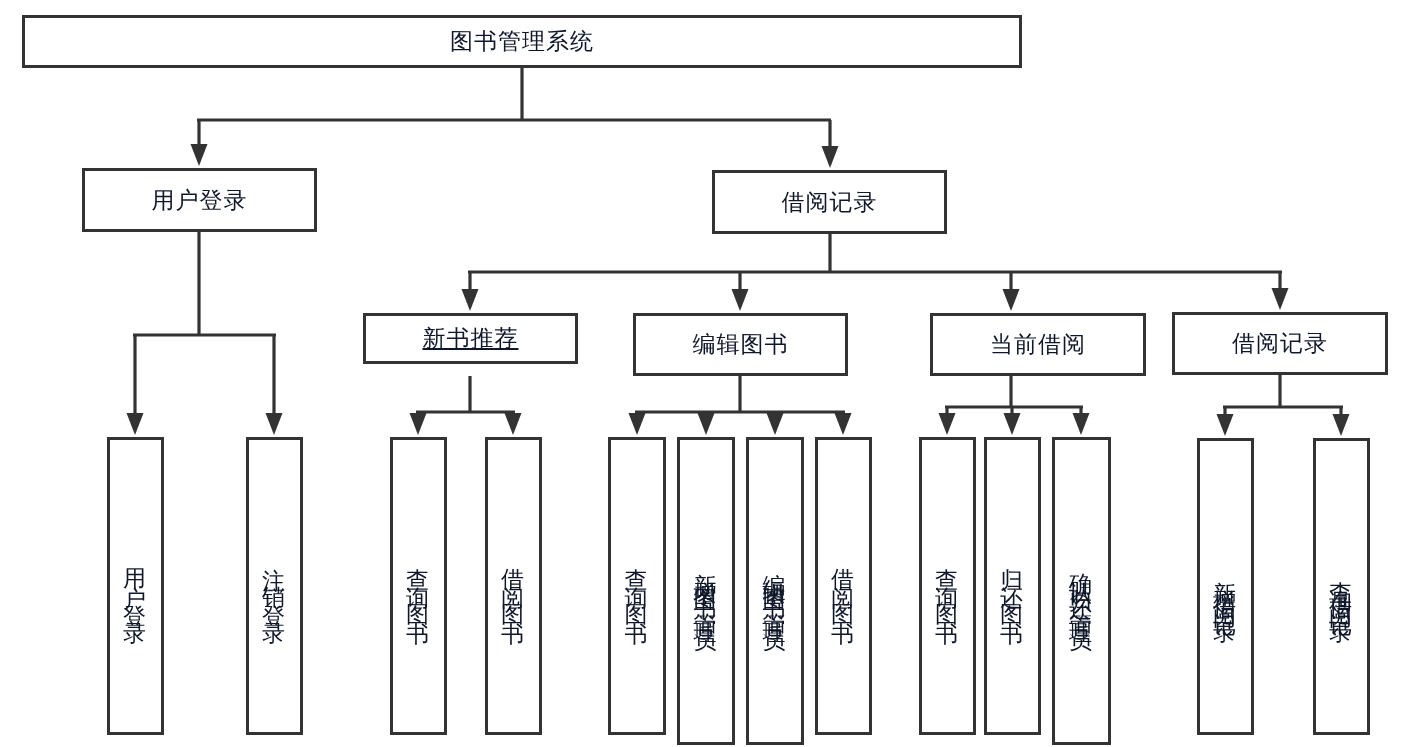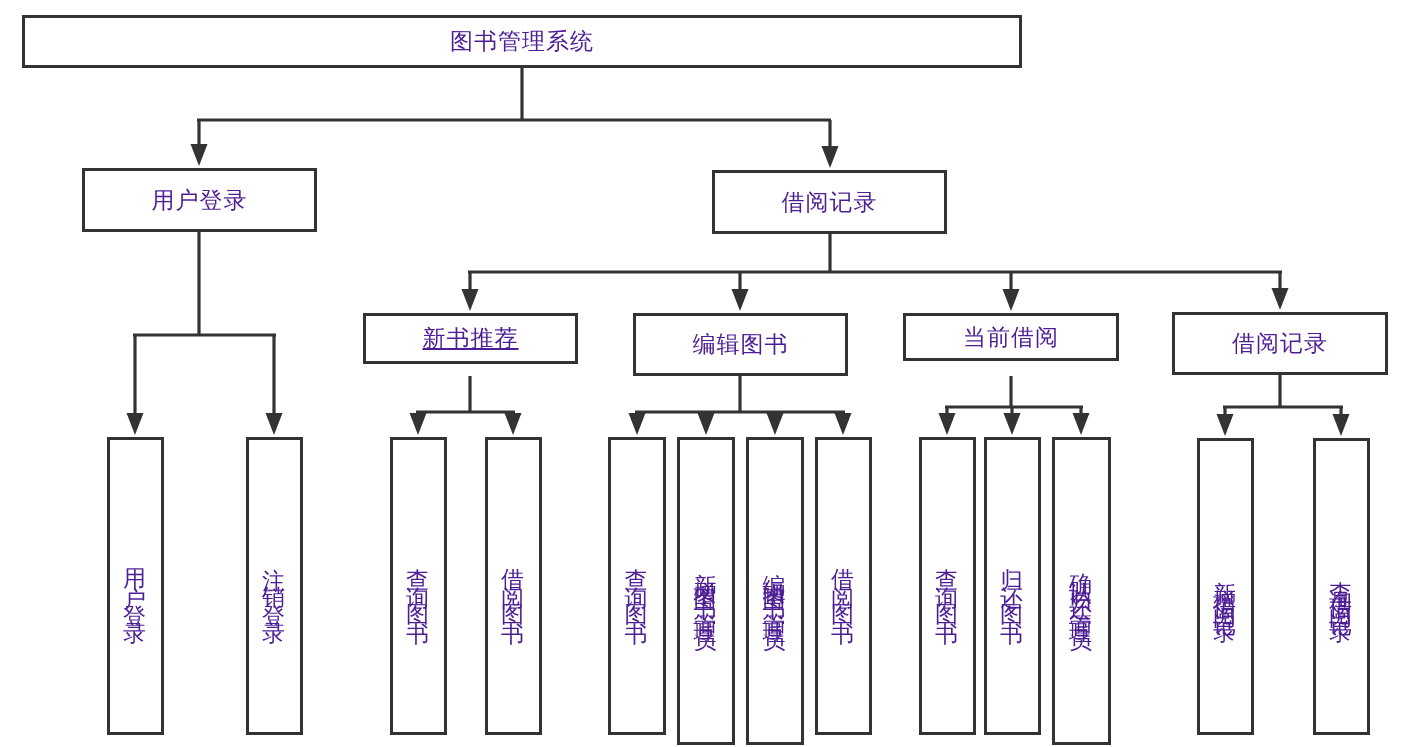--- a/index.html
+++ b/index.html
@@ -18,21 +18,21 @@
     pointer-events: none;
   }
   .node {
     position: absolute;
     box-sizing: border-box;
     border: 3px solid #333333;
     background: #ffffff;
     display: flex;
     align-items: center;
     justify-content: center;
-    color: #4c1d95;
+    color: #0f172a;
   }
   .node .hlabel {
     font-size: 23px;
     letter-spacing: 1px;
     white-space: nowrap;
   }
   .node .vlabel {
     writing-mode: vertical-rl;
     text-orientation: mixed;
     font-size: 23px;
@@ -141,21 +141,21 @@
       </div>
       <div class="node" style="left: 677px; top: 437px; width: 58px; height: 308px;">
         <span class="vlabel" style="letter-spacing: 8px;">新增图书（管理员）</span>
       </div>
       <div class="node" style="left: 746px; top: 437px; width: 58px; height: 308px;">
         <span class="vlabel" style="letter-spacing: 8px;">编辑图书（管理员）</span>
       </div>
       <div class="node" style="left: 815px; top: 437px; width: 57px; height: 298px;">
         <span class="vlabel" style="letter-spacing: 18px;">借阅图书</span>
       </div>
-      <div class="node" style="left: 903px; top: 313px; width: 216px; height: 48px;">
+      <div class="node" style="left: 930px; top: 313px; width: 216px; height: 63px;">
         <span class="hlabel">当前借阅</span>
       </div>
       <div class="node" style="left: 919px; top: 437px; width: 57px; height: 298px;">
         <span class="vlabel" style="letter-spacing: 18px;">查询图书</span>
       </div>
       <div class="node" style="left: 984px; top: 437px; width: 57px; height: 298px;">
         <span class="vlabel" style="letter-spacing: 18px;">归还图书</span>
       </div>
       <div class="node" style="left: 1052px; top: 437px; width: 59px; height: 308px;">
         <span class="vlabel" style="letter-spacing: 8px;">确认归还（管理员）</span>

